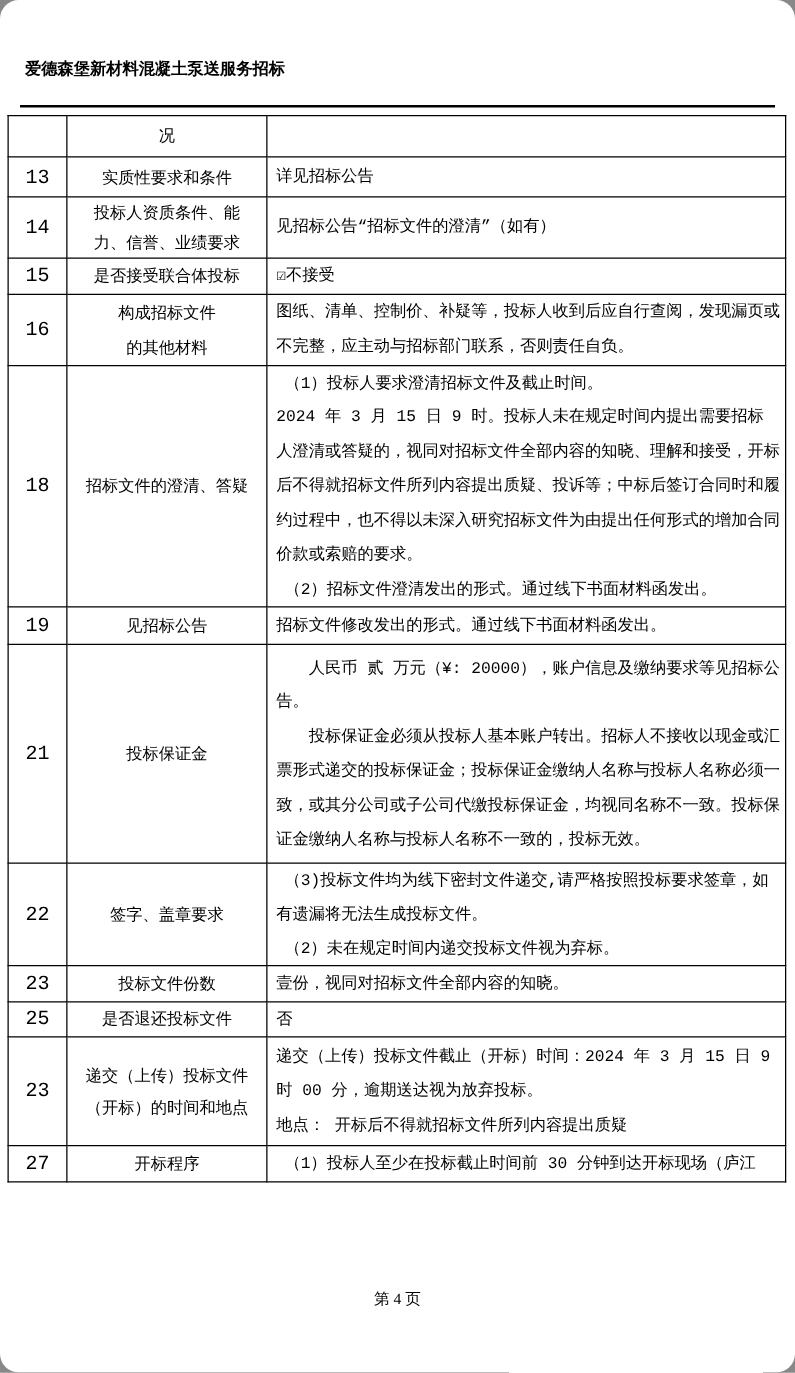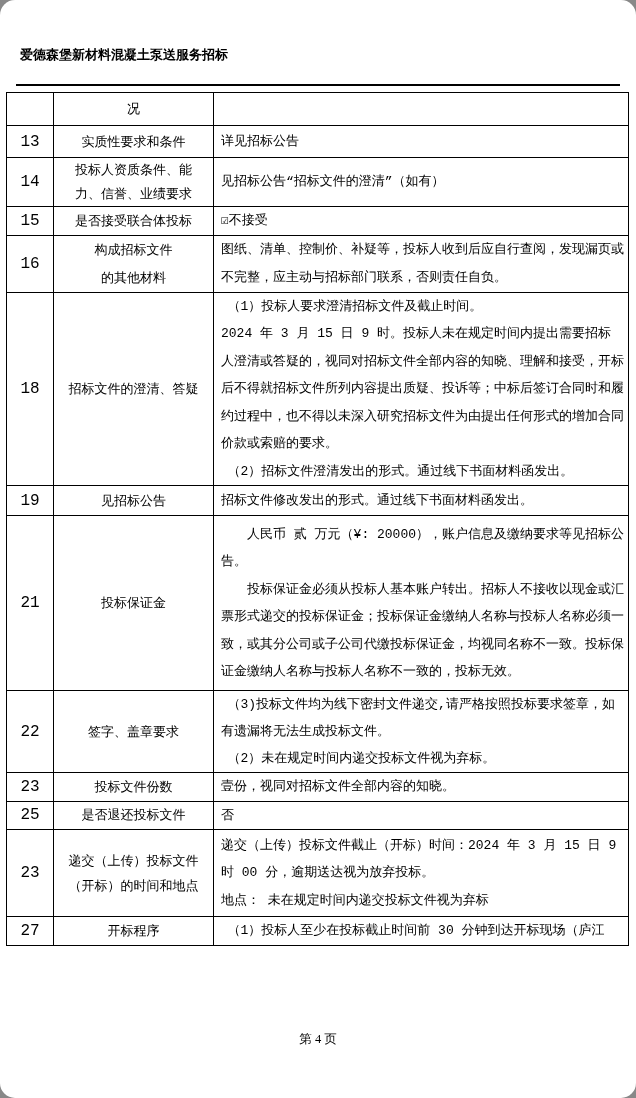--- a/index.html
+++ b/index.html
@@ -157,21 +157,21 @@
       <td class="label">是否退还投标文件</td>
       <td class="content">否</td>
     </tr>
 
     <tr style="height:87px">
       <td class="num">23</td>
       <td class="label" style="line-height:25px">递交（上传）投标文件
 （开标）的时间和地点</td>
       <td class="content">
         <p>递交（上传）投标文件截止（开标）时间：2024 年 3 月 15 日 9 时 00 分，逾期送达视为放弃投标。</p>
-        <p>地点： 未在规定时间内递交投标文件视为弃标</p>
+        <p>地点： 开标后不得就招标文件所列内容提出质疑</p>
       </td>
     </tr>
 
     <tr style="height:29px">
       <td class="num">27</td>
       <td class="label">开标程序</td>
       <td class="content indent-half">（1）投标人至少在投标截止时间前 30 分钟到达开标现场（庐江</td>
     </tr>
 
   </tbody>

